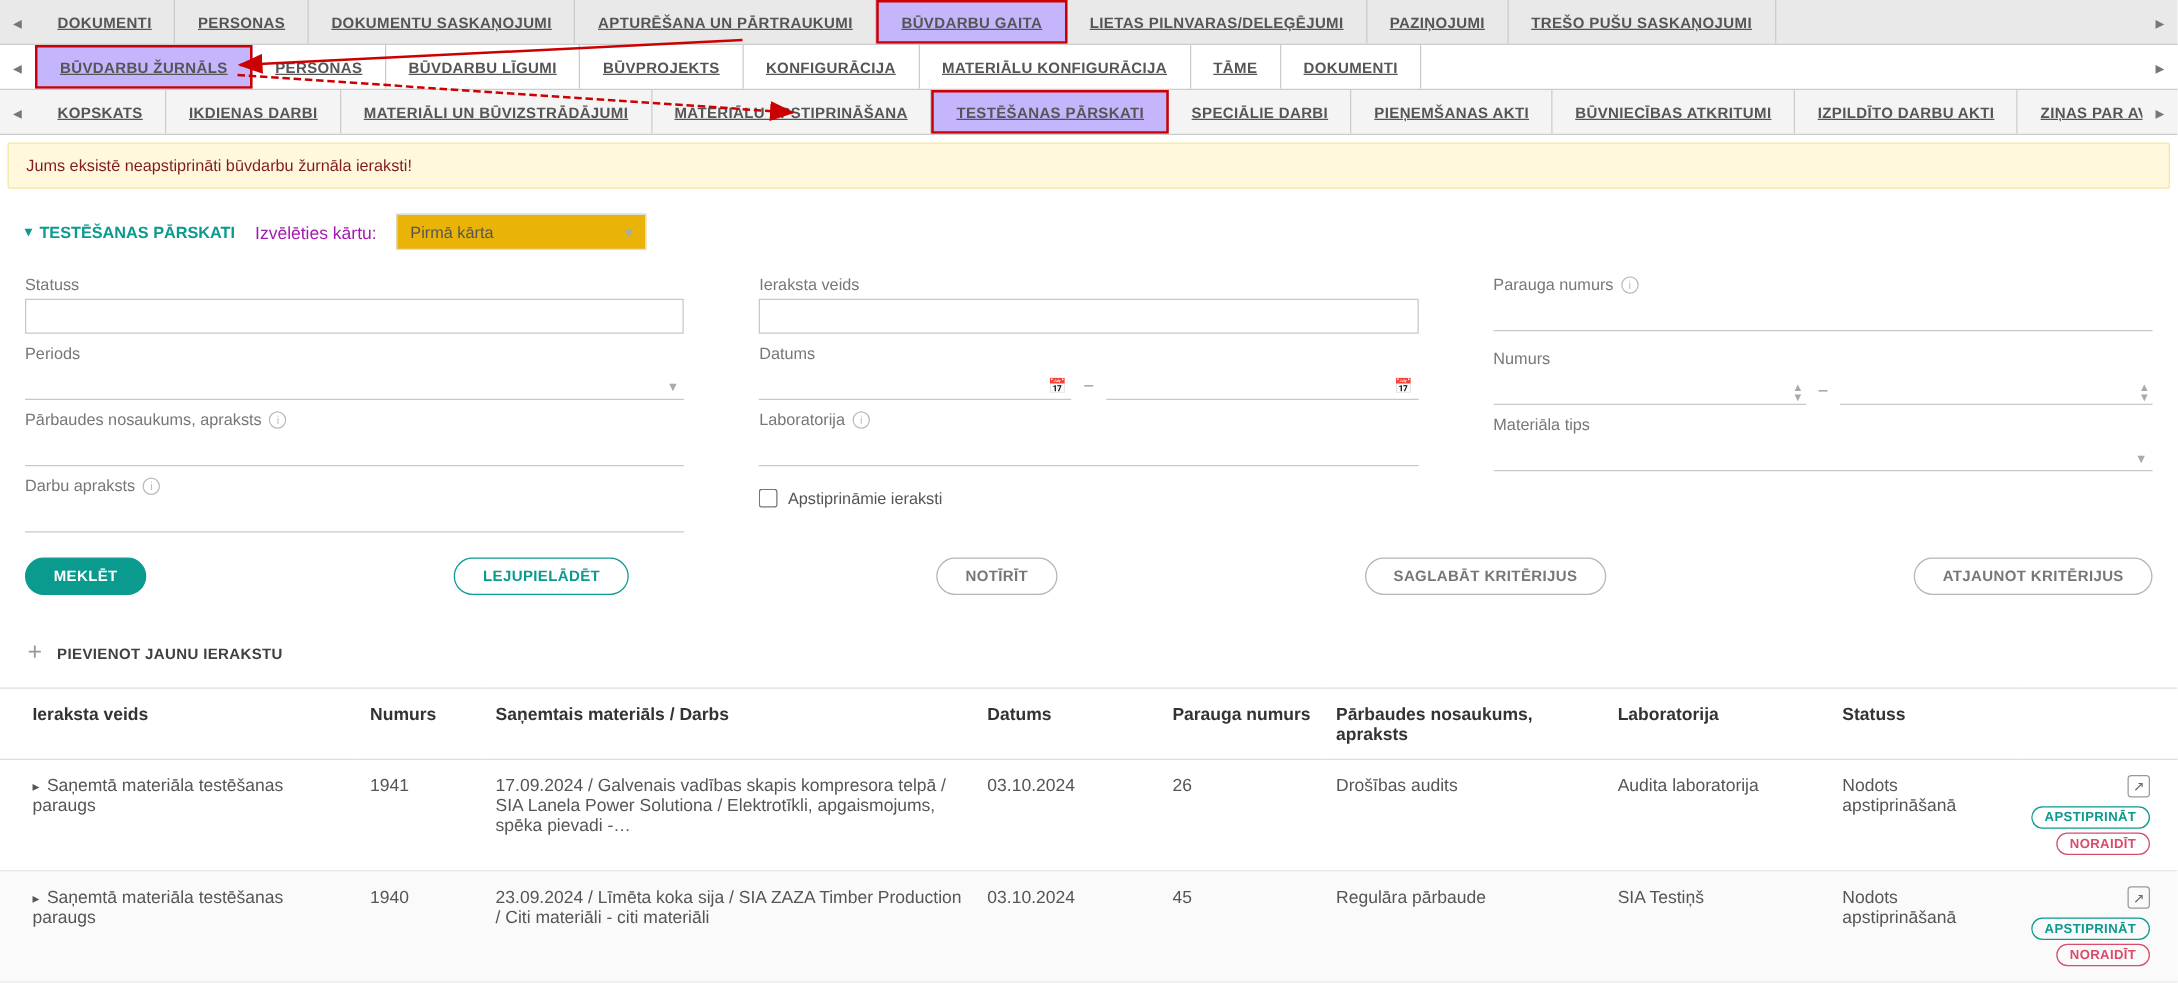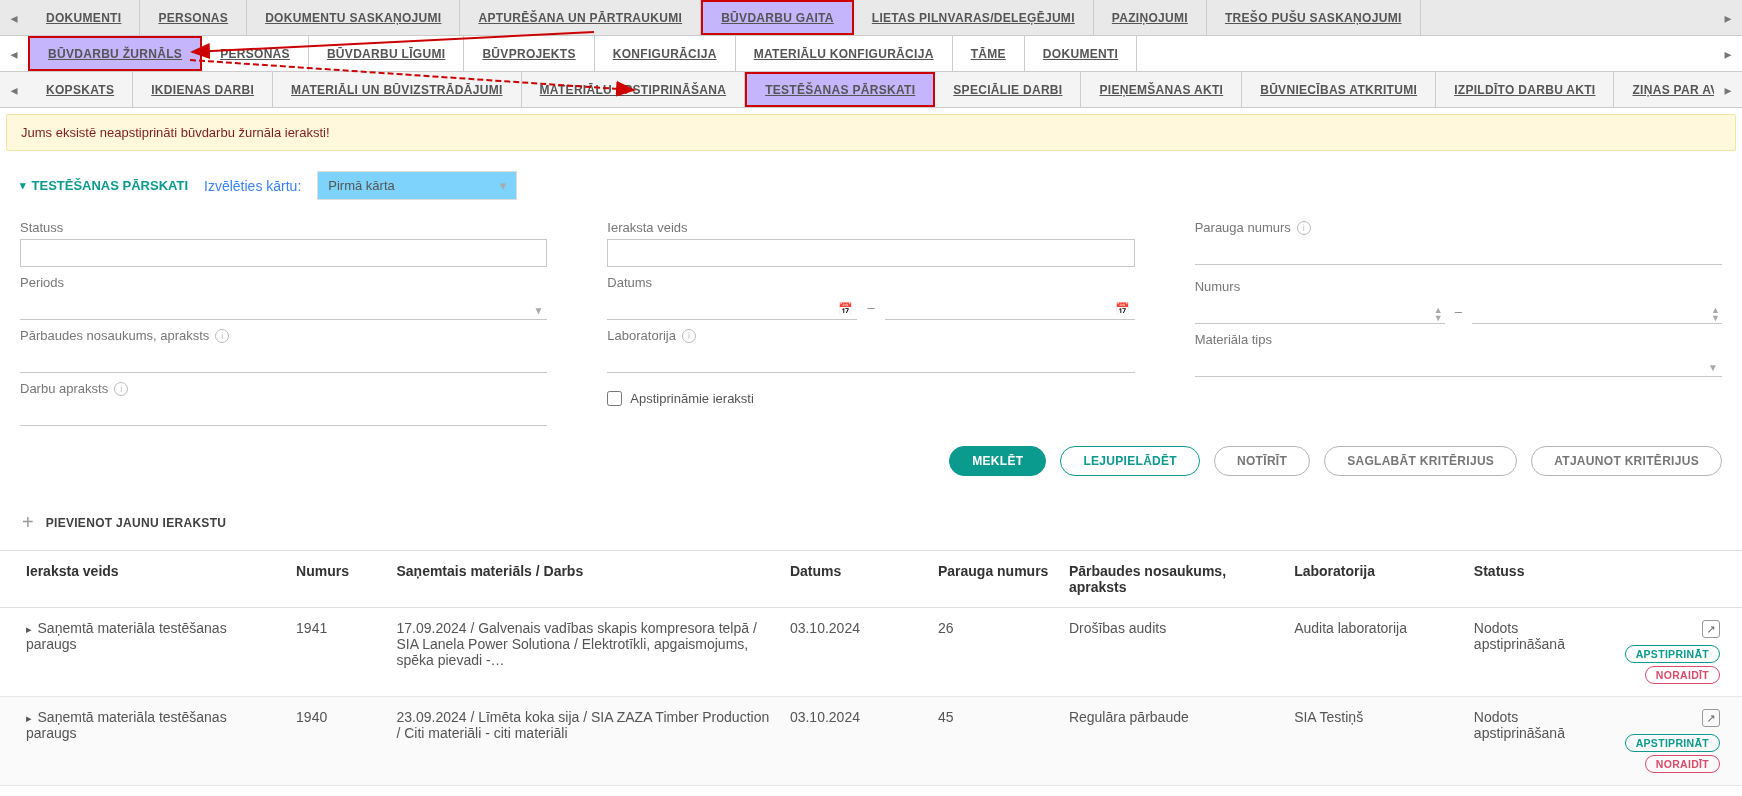--- a/index.html
+++ b/index.html
@@ -17,42 +17,42 @@
   .tab-item.highlight-red { border: 2px solid #c00; background:#c4b5fd; }
   .tabs-inner { display:flex; height:100%; flex:1; overflow:hidden;}
 
   .arrow-svg { position:absolute; pointer-events:none; z-index:5;}
 
   .notice-bar { background: #fff8dc; border:1px solid #f2e6a2; color:#7f1d1d; padding:10px 14px; margin:6px; border-radius:2px; }
 
   .section-header { display:flex; align-items:center; gap:16px; padding:14px 20px 6px; }
   .section-title { color:#0b9a8e; font-weight:700; font-size:13px; text-transform:uppercase; display:flex; align-items:center; gap:6px; }
   .section-title::before { content:"▾"; color:#0b9a8e; font-size:11px; }
-  .round-label { color:#3b82f6; font-size:14px;}
-  .round-select { border:1px solid #ddd; background:#7dd3fc; padding:6px 30px 6px 10px; font-size:13px; color:#555; position:relative; min-width:200px;}
+  .round-label { color:#a21caf; font-size:14px;}
+  .round-select { border:1px solid #ddd; background:#eab308; padding:6px 30px 6px 10px; font-size:13px; color:#555; position:relative; min-width:200px;}
   .round-select::after{content:"▾"; position:absolute; right:10px; color:#aaa;}
 
   .filter-grid { display:grid; grid-template-columns: 1fr 1fr 1fr; gap: 8px 60px; padding: 14px 20px; }
   .form-group { display:flex; flex-direction:column; gap:4px; }
   .form-label { font-size:13px; color:#777; display:flex; align-items:center; gap:6px;}
   .info-icon { width:14px; height:14px; border:1px solid #bbb; border-radius:50%; display:inline-flex; align-items:center; justify-content:center; font-size:9px; color:#bbb;}
   .input-box { border:1px solid #c8c8c8; height:28px; width:100%; background:#fff; }
   .input-underline { border:none; border-bottom:1px solid #c8c8c8; height:26px; width:100%; background:transparent;}
   .select-underline { position:relative; }
   .select-underline .input-underline{width:100%;}
   .select-caret { position:absolute; right:4px; bottom:4px; color:#aaa; font-size:10px;}
   .range-row { display:flex; align-items:center; gap:10px;}
   .range-row .cell{ flex:1; position:relative;}
   .cal-icon { position:absolute; right:4px; bottom:4px; color:#aaa; font-size:12px;}
   .stepper { position:absolute; right:2px; bottom:2px; color:#aaa; font-size:9px; line-height:8px; display:flex; flex-direction:column;}
   .dash { color:#888; }
   .checkbox-row { display:flex; align-items:flex-end; gap:8px; margin-top:18px;}
   .checkbox-row input{width:15px;height:15px;}
 
-  .button-row { display:flex; justify-content:flex-end; gap:14px; padding:6px 20px 18px; flex-wrap:wrap;}
+  .button-row { display:flex; justify-content:space-between; gap:14px; padding:6px 20px 18px; flex-wrap:wrap;}
   .btn { border-radius:18px; padding:7px 22px; font-size:12px; font-weight:700; text-transform:uppercase; letter-spacing:0.3px; cursor:pointer; border:1px solid; background:#fff;}
   .btn.primary { background:#0b9a8e; color:#fff; border-color:#0b9a8e;}
   .btn.teal-outline { border-color:#0b9a8e; color:#0b9a8e;}
   .btn.gray-outline { border-color:#b5b5b5; color:#777;}
 
   .add-row { display:flex; align-items:center; gap:12px; padding:16px 22px; border-top:1px solid transparent;}
   .add-plus { font-size:20px; color:#999; font-weight:300;}
   .add-label { font-size:12px; font-weight:700; color:#404040; text-transform:uppercase; letter-spacing:0.3px;}
 
   .data-table { width:100%; border-collapse:collapse; }

